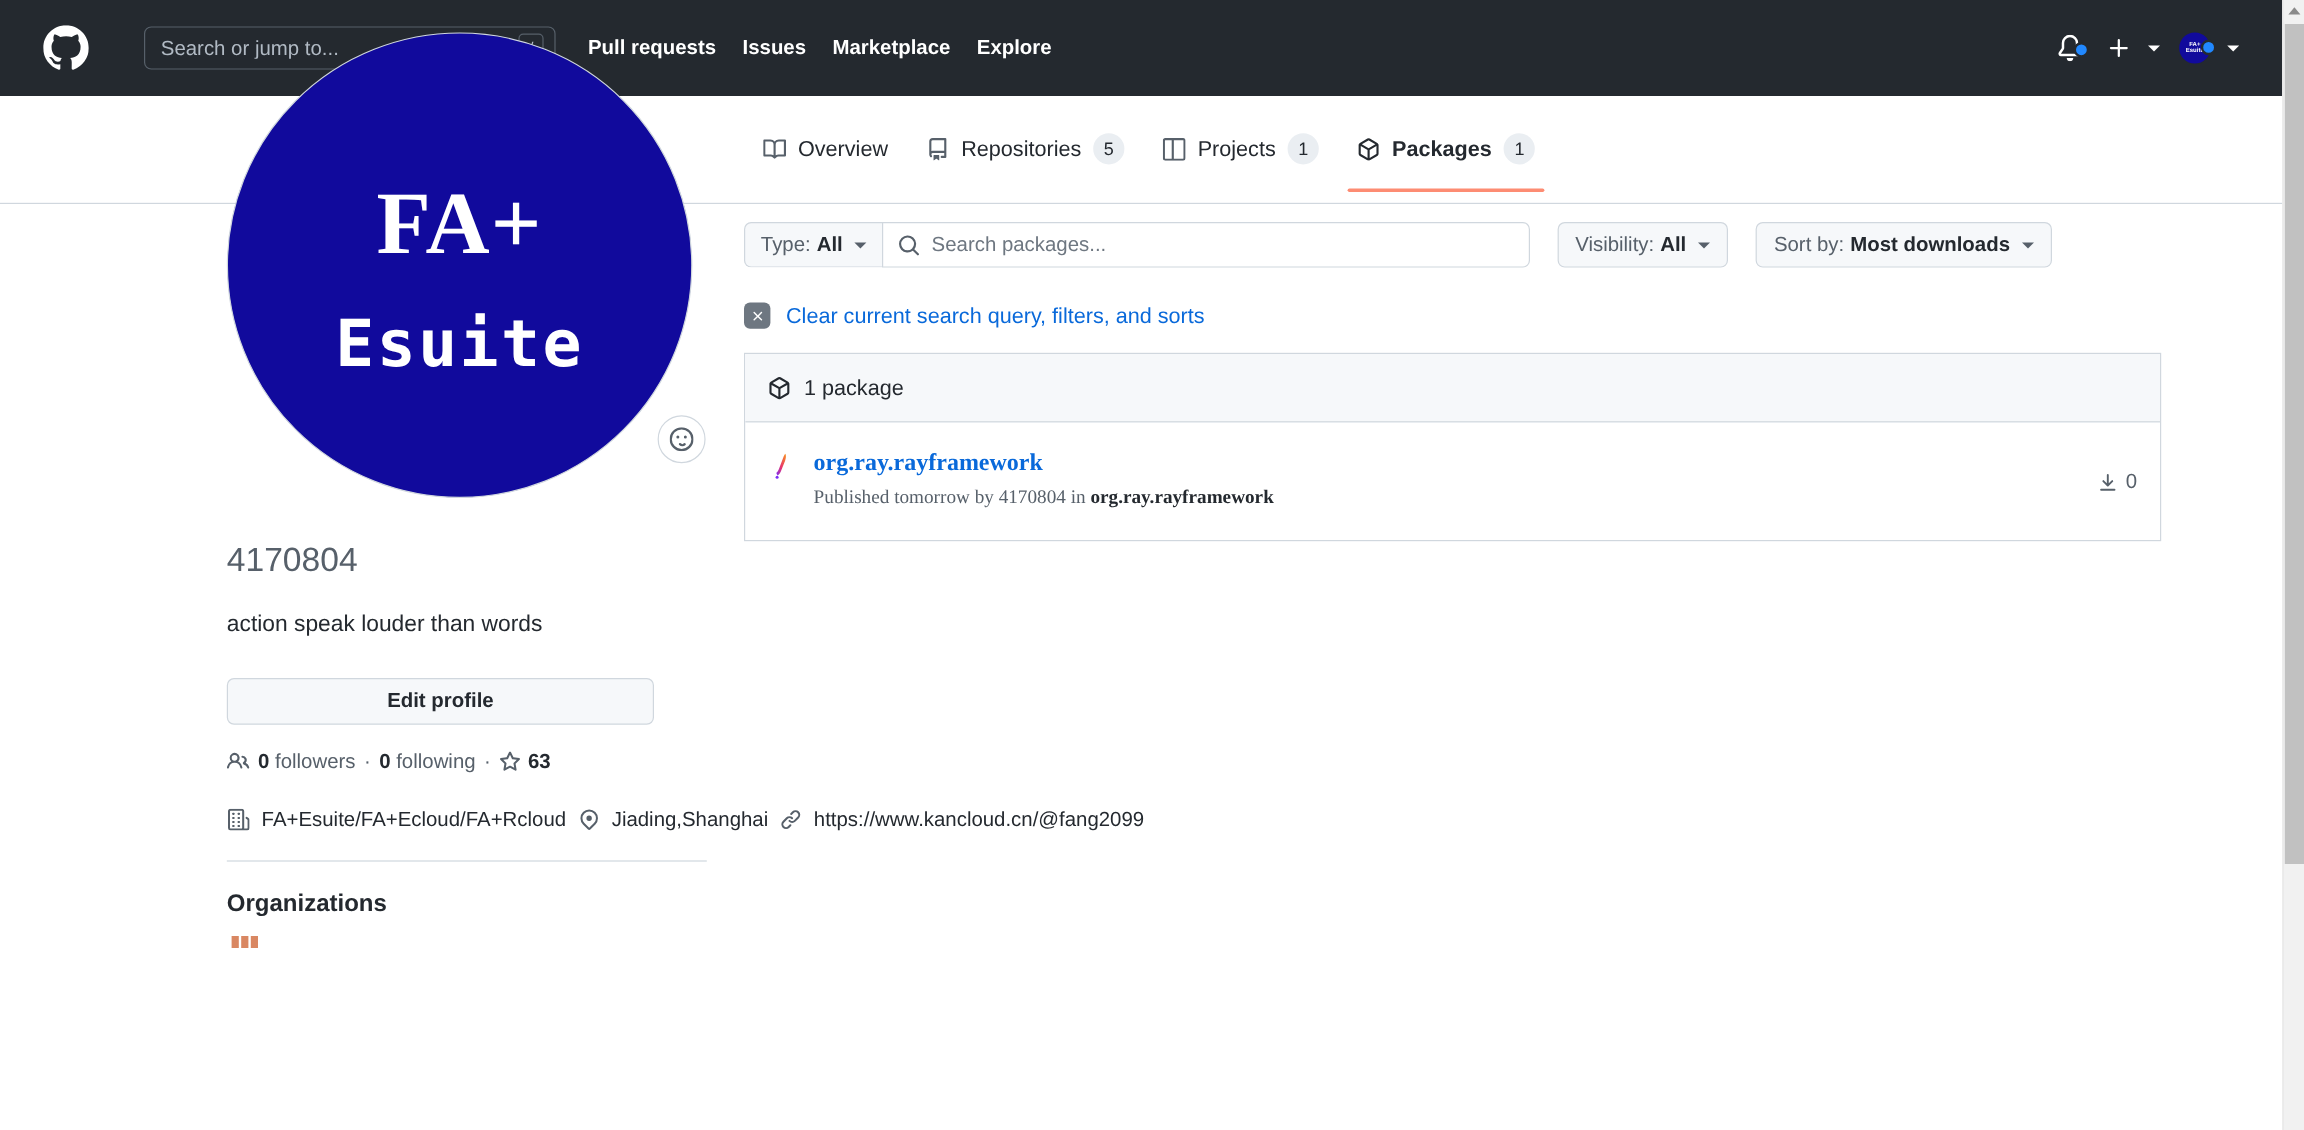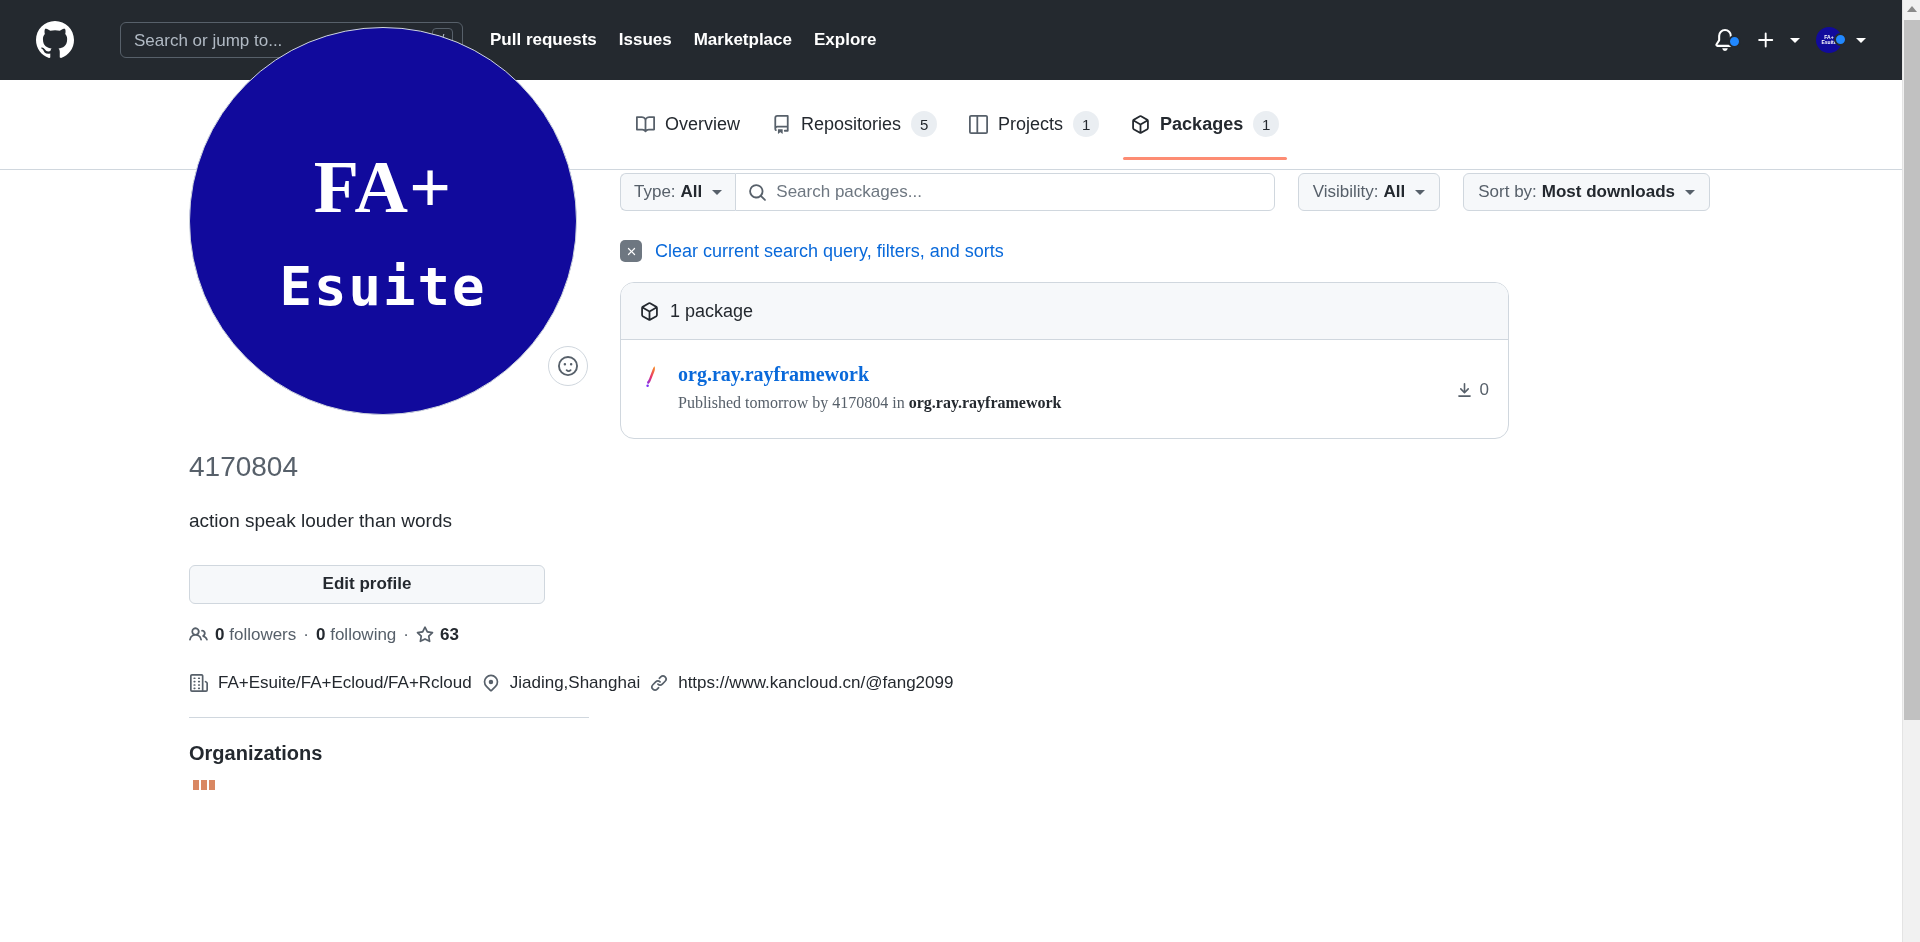--- a/index.html
+++ b/index.html
@@ -370,21 +370,21 @@
     position: absolute;
     left: 8px; right: 8px;
     bottom: 0;
     height: 3px;
     border-radius: 6px;
     background: #fd8c73;
   }
 
   
   .filter-bar {
-    margin-top: 3px;
+    margin-top: 15px;
     display: flex;
     align-items: flex-start;
     gap: 0;
     height: 38px;
   }
   .type-select {
     height: 38px;
     padding: 0 13px;
     border: 1px solid #d0d7de;
     border-right: none;
@@ -464,23 +464,23 @@
   .clear-label {
     color: #0969da;
     font-size: 18px;
     text-decoration: none;
     white-space: nowrap;
   }
 
   
   .pkg-box {
     margin-top: 19px;
-    width: 889px;
+    width: 1181px;
     border: 1px solid #d0d7de;
-    border-radius: 14px;
+    border-radius: 0;
     background: #ffffff;
     overflow: hidden;
   }
   .pkg-box-header {
     height: 57px;
     background: #f6f8fa;
     border-bottom: 1px solid #d0d7de;
     display: flex;
     align-items: center;
     padding: 0 19px;

